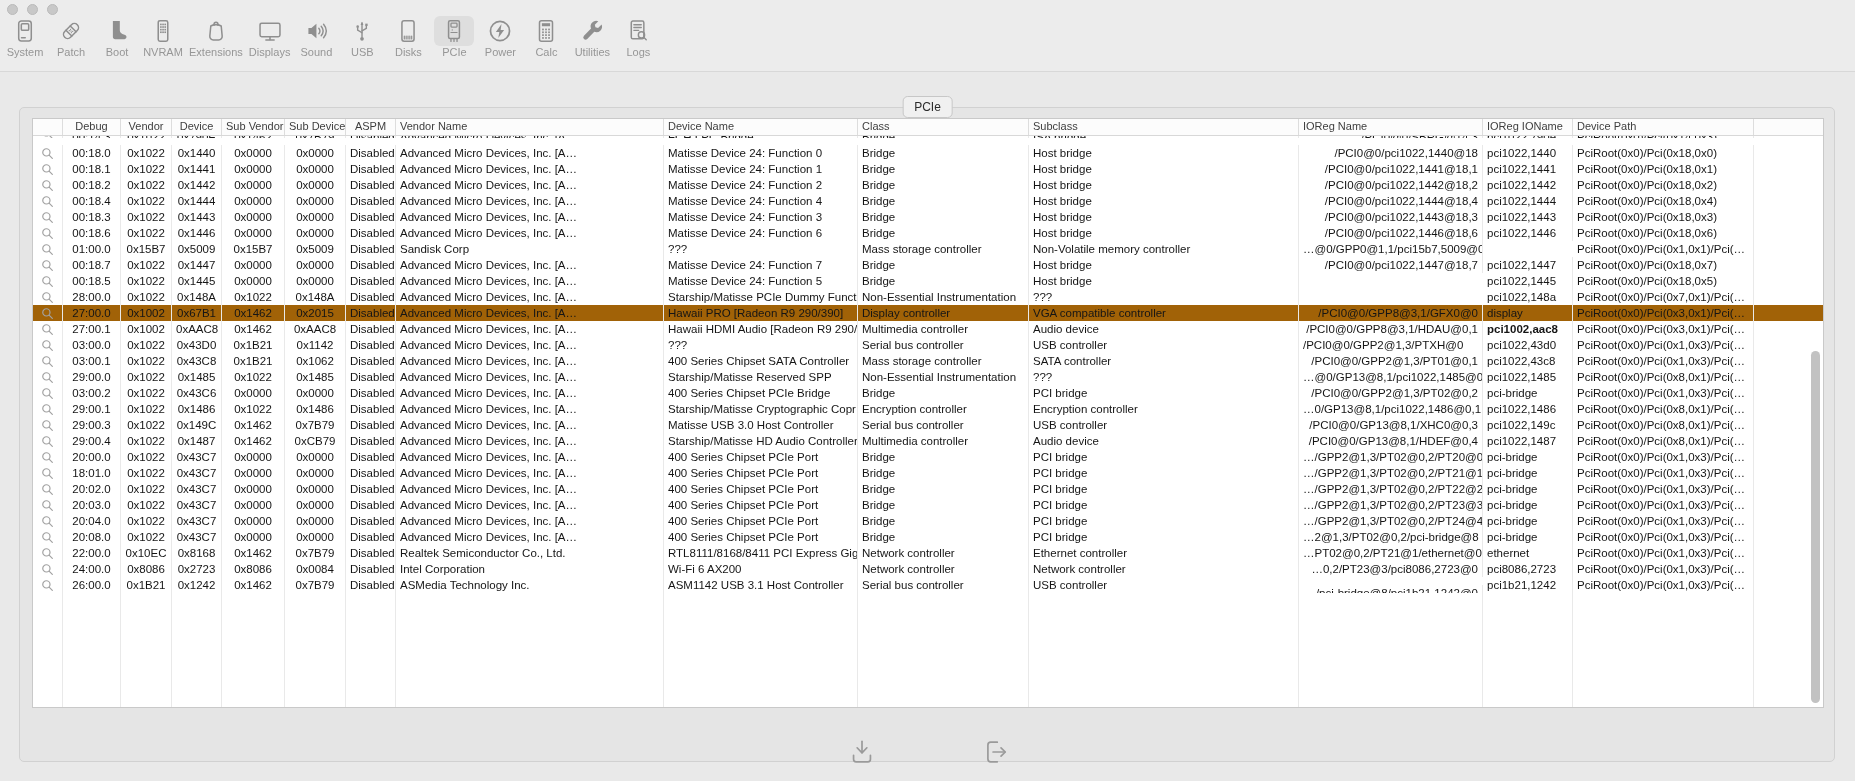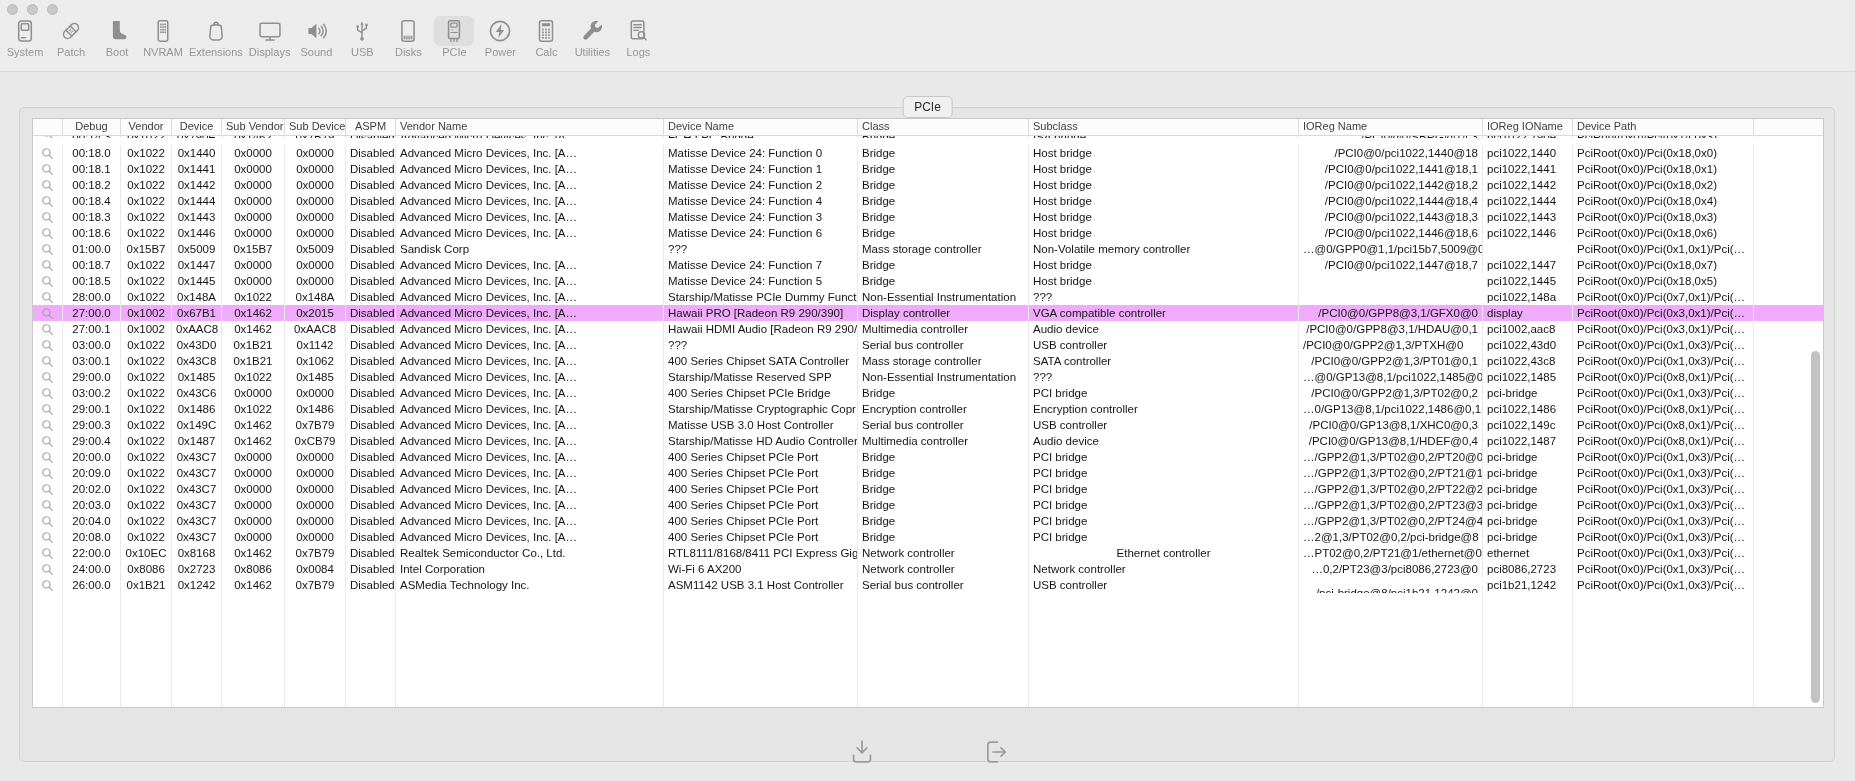--- a/index.html
+++ b/index.html
@@ -19,21 +19,21 @@
   .content-bg{position:absolute;top:71px;left:0;right:0;bottom:0;background:#E9E9E9;border-top:1px solid #D8D8D8}
   
   .tabbox{position:absolute;left:19px;top:107px;width:1816px;height:655px;background:#E5E5E5;border:1px solid #D1D1D1;border-radius:5px;box-sizing:border-box}
   .tab-button{position:absolute;top:96px;left:50%;transform:translateX(-50%);background:#F0F0F0;border:1px solid #C7C7C7;border-radius:5px;font-family:inherit;font-size:12px;color:#2B2B2B;padding:3px 11px;line-height:14px}
   
   .table-outer{position:absolute;left:32px;top:118px;width:1792px;height:590px;background:#FFFFFF;border:1px solid #C9C9C9;box-sizing:border-box;overflow:hidden}
   .thead{display:flex;height:17px;background:#FCFCFC;border-bottom:1px solid #D8D8D8;box-sizing:border-box}
   .hcell{flex-shrink:0;box-sizing:border-box;font-size:11px;color:#3E3E3E;line-height:15px;padding:0 4px;border-right:1px solid #DDDDDD;overflow:hidden;white-space:nowrap}
   .hcell.hfiller{flex:1;border-right:none}
   .row{display:flex;height:16px;flex-shrink:0}
-  .row.selected{background:#f0abfc}
+  .row.selected{background:#a16207}
   .row.partial{height:9px;overflow:hidden}
   .row.partial .cell{position:relative;top:-7px}
   .row.stretch{height:116px}
   .cell{flex-shrink:0;box-sizing:border-box;font-size:11.5px;color:#151515;line-height:16px;padding:0 4px;border-right:1px solid #E9E9E9;overflow:hidden;white-space:nowrap}
   .cell.cfiller{flex:1;border-right:none}
   .cell.icon-cell{display:flex;align-items:center;justify-content:center;padding:0}
   .cell.icon-cell svg{display:block}
   .vscroll{position:absolute;top:0;right:1px;bottom:0;width:12px}
   .vthumb{position:absolute;left:1px;top:232px;width:9px;height:352px;border-radius:4.5px;background:#C2C2C2}
   
@@ -524,21 +524,21 @@
           <div class="cell" style="width: 51px; text-align: center;">0x1002</div>
           <div class="cell" style="width: 50px; text-align: center;">0xAAC8</div>
           <div class="cell" style="width: 63px; text-align: center;">0x1462</div>
           <div class="cell" style="width: 61px; text-align: center;">0xAAC8</div>
           <div class="cell" style="width: 50px; text-align: center;">Disabled</div>
           <div class="cell" style="width: 268px; text-align: left;">Advanced Micro Devices, Inc. [A…</div>
           <div class="cell" style="width: 194px; text-align: left;">Hawaii HDMI Audio [Radeon R9 290/…</div>
           <div class="cell" style="width: 171px; text-align: left;">Multimedia controller</div>
           <div class="cell" style="width: 270px; text-align: left;">Audio device</div>
           <div class="cell" style="width: 184px; text-align: right;">/PCI0@0/GPP8@3,1/HDAU@0,1</div>
-          <div class="cell" style="width: 90px; text-align: left;">pci1002,aac8</div>
+          <div class="cell" style="width: 90px; text-align: left; font-weight: bold;">pci1002,aac8</div>
           <div class="cell" style="width: 181px; text-align: left;">PciRoot(0x0)/Pci(0x3,0x1)/Pci(…</div>
           <div class="cell cfiller"></div>
         </div>
         <div class="row">
           <div class="cell icon-cell" style="width: 30px;">
             <span class="mag">
               <svg width="13" height="13" viewBox="0 0 14 14" fill="none" stroke="#A2A2A2" stroke-width="1.3" stroke-linecap="round">
                 <circle cx="5.8" cy="5.8" r="3.9"></circle>
                 <line x1="8.7" y1="8.7" x2="12.2" y2="12.2"></line>
               </svg>
@@ -729,21 +729,21 @@
         </div>
         <div class="row">
           <div class="cell icon-cell" style="width: 30px;">
             <span class="mag">
               <svg width="13" height="13" viewBox="0 0 14 14" fill="none" stroke="#A2A2A2" stroke-width="1.3" stroke-linecap="round">
                 <circle cx="5.8" cy="5.8" r="3.9"></circle>
                 <line x1="8.7" y1="8.7" x2="12.2" y2="12.2"></line>
               </svg>
             </span>
           </div>
-          <div class="cell" style="width: 58px; text-align: center;">20:09.0</div>
+          <div class="cell" style="width: 58px; text-align: center;">18:01.0</div>
           <div class="cell" style="width: 51px; text-align: center;">0x1022</div>
           <div class="cell" style="width: 50px; text-align: center;">0x43C7</div>
           <div class="cell" style="width: 63px; text-align: center;">0x0000</div>
           <div class="cell" style="width: 61px; text-align: center;">0x0000</div>
           <div class="cell" style="width: 50px; text-align: center;">Disabled</div>
           <div class="cell" style="width: 268px; text-align: left;">Advanced Micro Devices, Inc. [A…</div>
           <div class="cell" style="width: 194px; text-align: left;">400 Series Chipset PCIe Port</div>
           <div class="cell" style="width: 171px; text-align: left;">Bridge</div>
           <div class="cell" style="width: 270px; text-align: left;">PCI bridge</div>
           <div class="cell" style="width: 184px; text-align: right;">…/GPP2@1,3/PT02@0,2/PT21@1</div>
@@ -858,21 +858,21 @@
           </div>
           <div class="cell" style="width: 58px; text-align: center;">22:00.0</div>
           <div class="cell" style="width: 51px; text-align: center;">0x10EC</div>
           <div class="cell" style="width: 50px; text-align: center;">0x8168</div>
           <div class="cell" style="width: 63px; text-align: center;">0x1462</div>
           <div class="cell" style="width: 61px; text-align: center;">0x7B79</div>
           <div class="cell" style="width: 50px; text-align: center;">Disabled</div>
           <div class="cell" style="width: 268px; text-align: left;">Realtek Semiconductor Co., Ltd.</div>
           <div class="cell" style="width: 194px; text-align: left;">RTL8111/8168/8411 PCI Express Giga…</div>
           <div class="cell" style="width: 171px; text-align: left;">Network controller</div>
-          <div class="cell" style="width: 270px; text-align: center;">Ethernet controller</div>
+          <div class="cell" style="width: 270px; text-align: left;">Ethernet controller</div>
           <div class="cell" style="width: 184px; text-align: right;">…PT02@0,2/PT21@1/ethernet@0</div>
           <div class="cell" style="width: 90px; text-align: left;">ethernet</div>
           <div class="cell" style="width: 181px; text-align: left;">PciRoot(0x0)/Pci(0x1,0x3)/Pci(…</div>
           <div class="cell cfiller"></div>
         </div>
         <div class="row">
           <div class="cell icon-cell" style="width: 30px;">
             <span class="mag">
               <svg width="13" height="13" viewBox="0 0 14 14" fill="none" stroke="#A2A2A2" stroke-width="1.3" stroke-linecap="round">
                 <circle cx="5.8" cy="5.8" r="3.9"></circle>

